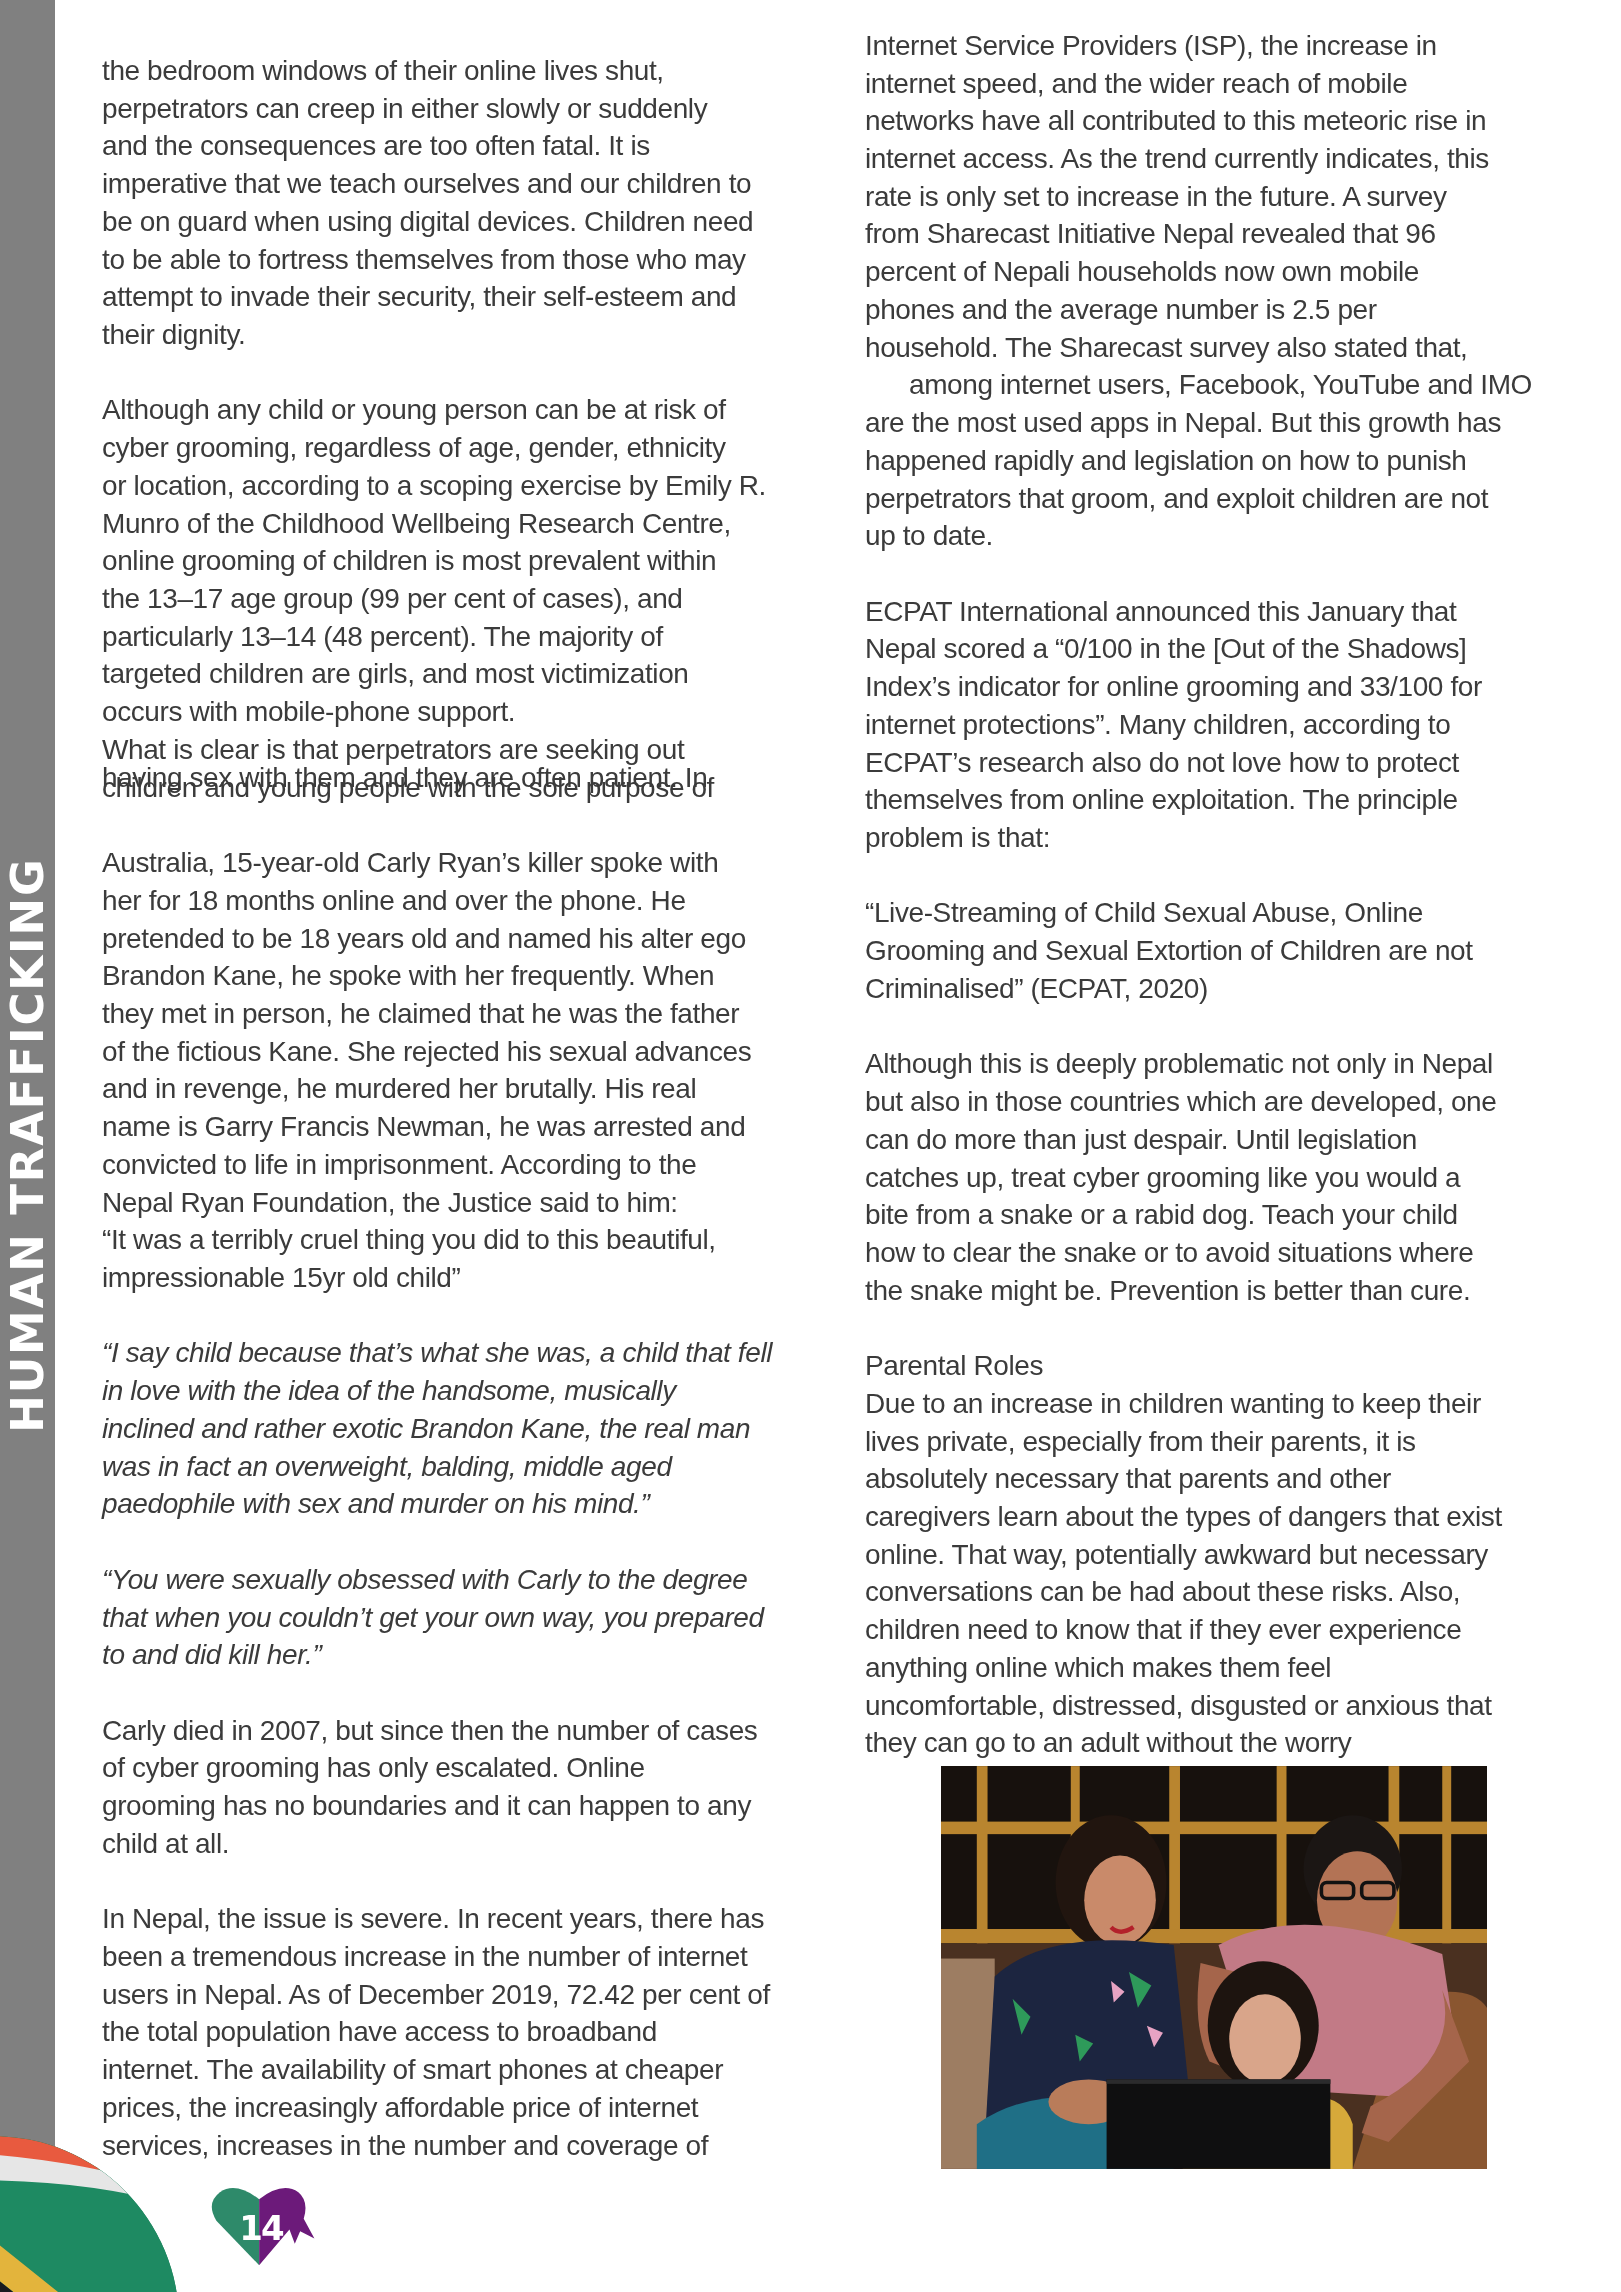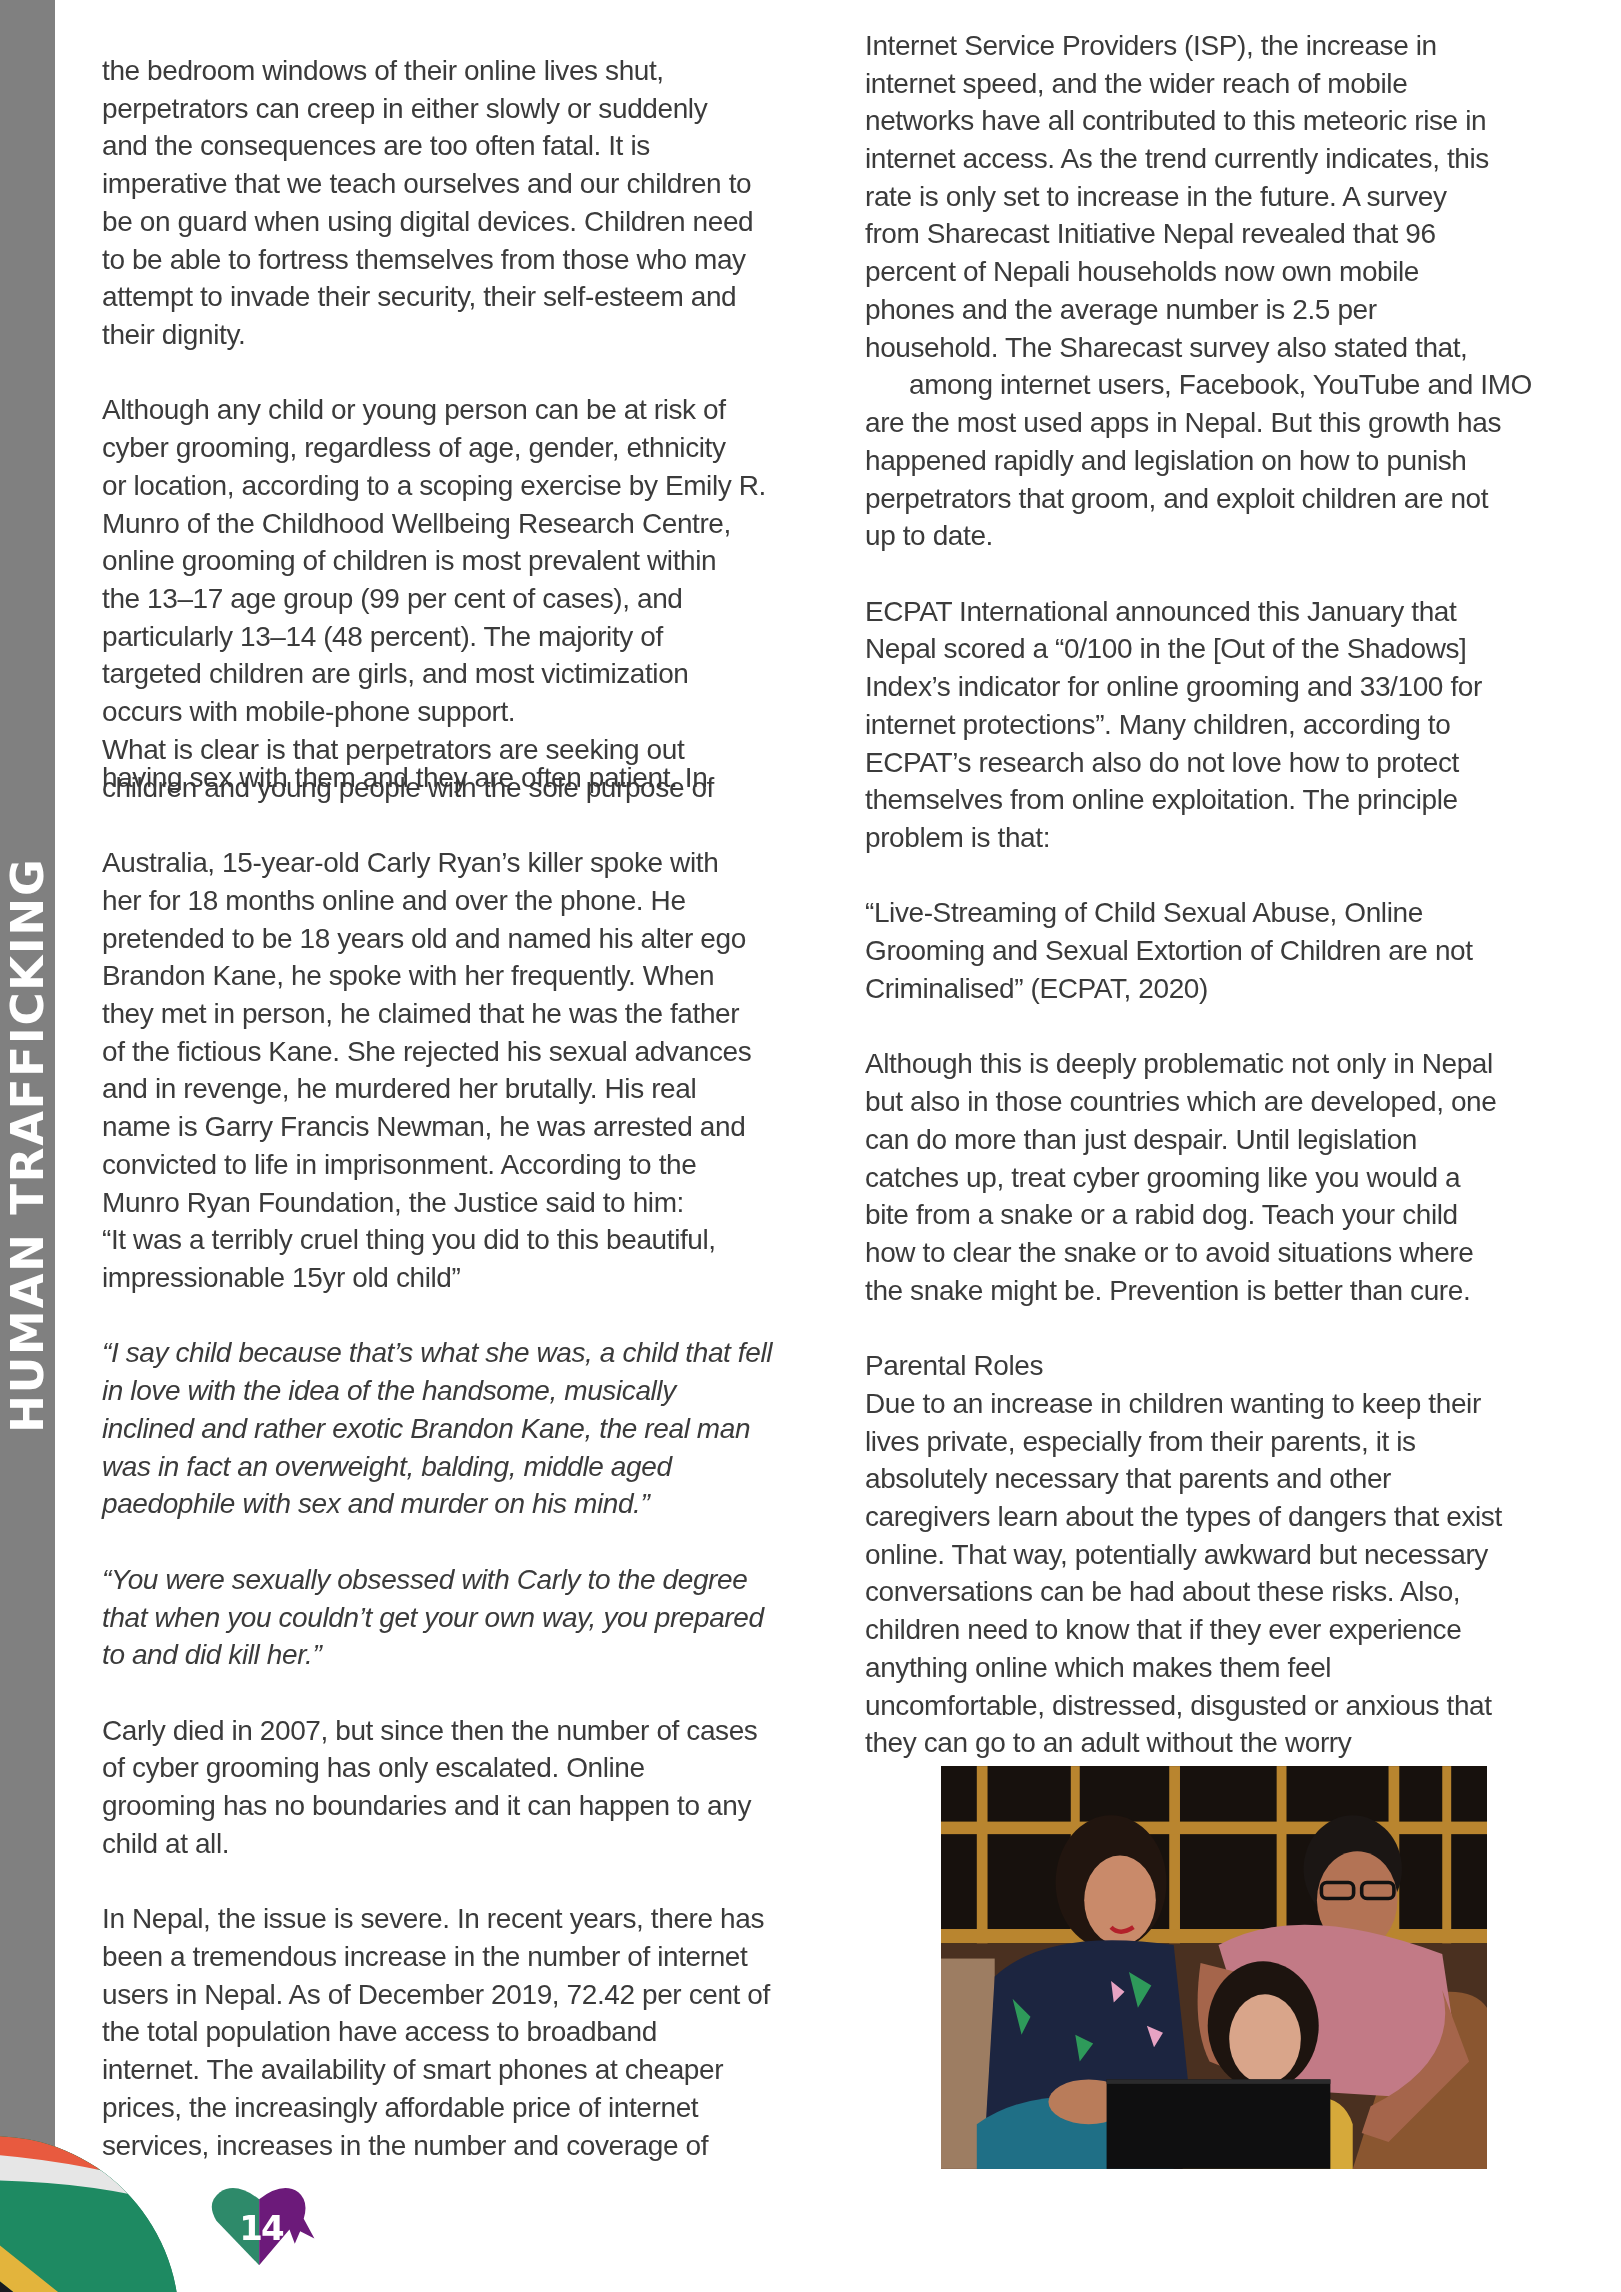--- a/index.html
+++ b/index.html
@@ -81,21 +81,21 @@
     <div class="line" style="top: 759px; text-align: right;">having sex with them and they are often patient. In</div>
     <div class="line" style="top: 844px;">Australia, 15-year-old Carly Ryan’s killer spoke with</div>
     <div class="line" style="top: 882px;">her for 18 months online and over the phone. He</div>
     <div class="line" style="top: 920px;">pretended to be 18 years old and named his alter ego</div>
     <div class="line" style="top: 957px;">Brandon Kane, he spoke with her frequently. When</div>
     <div class="line" style="top: 995px;">they met in person, he claimed that he was the father</div>
     <div class="line" style="top: 1033px;">of the fictious Kane. She rejected his sexual advances</div>
     <div class="line" style="top: 1070px;">and in revenge, he murdered her brutally. His real</div>
     <div class="line" style="top: 1108px;">name is Garry Francis Newman, he was arrested and</div>
     <div class="line" style="top: 1146px;">convicted to life in imprisonment. According to the</div>
-    <div class="line" style="top: 1184px;">Munro Ryan Foundation, the Justice said to him:</div>
+    <div class="line" style="top: 1184px;">Nepal Ryan Foundation, the Justice said to him:</div>
     <div class="line" style="top: 1221px;"> “It was a terribly cruel thing you did to this beautiful,</div>
     <div class="line" style="top: 1259px;">impressionable 15yr old child”</div>
     <div class="line italic" style="top: 1334px;">“I say child because that’s what she was, a child that fell</div>
     <div class="line italic" style="top: 1372px;">in love with the idea of the handsome, musically</div>
     <div class="line italic" style="top: 1410px;">inclined and rather exotic Brandon Kane, the real man</div>
     <div class="line italic" style="top: 1448px;">was in fact an overweight, balding, middle aged</div>
     <div class="line italic" style="top: 1485px;">paedophile with sex and murder on his mind.”</div>
     <div class="line italic" style="top: 1561px;">“You were sexually obsessed with Carly to the degree</div>
     <div class="line italic" style="top: 1599px;">that when you couldn’t get your own way, you prepared</div>
     <div class="line italic" style="top: 1636px;">to and did kill her.”</div>

